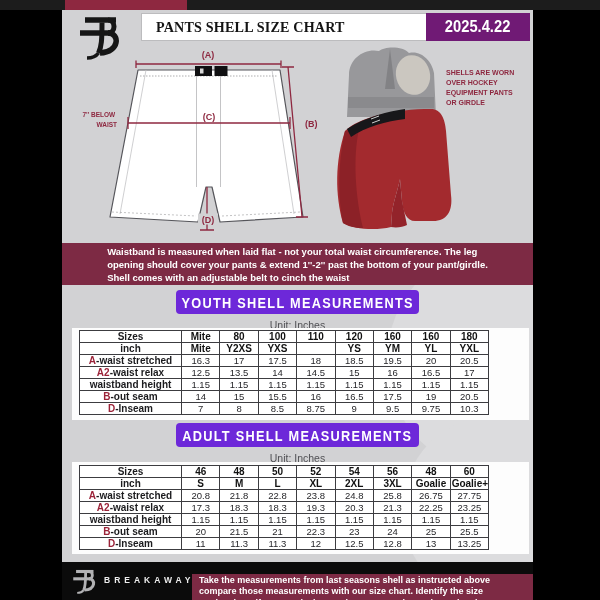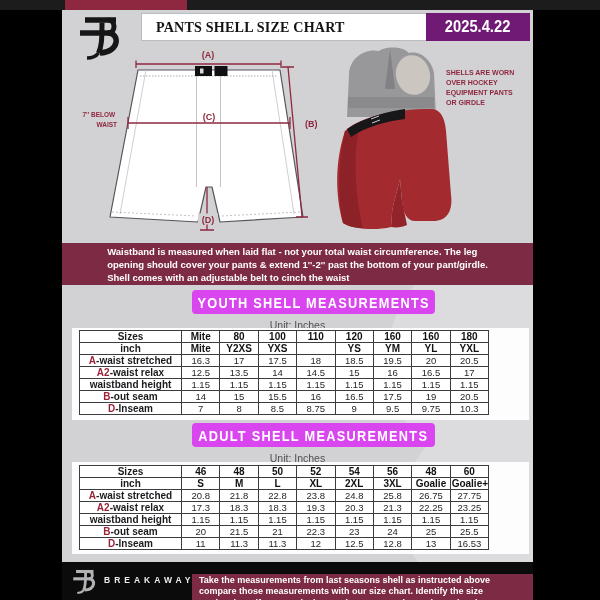--- a/index.html
+++ b/index.html
@@ -23,22 +23,22 @@
   .dim{stroke:#8e2840;stroke-width:1.3;fill:none;}
   .dimlabel{fill:#8e2840;font-weight:bold;font-size:9px;}
   .smallnote{fill:#8e2840;font-weight:bold;font-size:6.5px;}
   #shellnote{position:absolute;left:384px;top:58px;width:92px;font-size:7px;line-height:10px;
     font-weight:bold;color:#8e2840;white-space:pre-line;}
   
   #band{position:absolute;left:0;top:233px;width:471px;height:42px;background:#7d2a44;
     display:flex;align-items:center;justify-content:center;}
   #band div{color:#fff;font-weight:bold;font-size:9.5px;line-height:13px;text-align:left;white-space:pre-line;}
   
-  .secheader{position:absolute;left:114px;width:243px;height:24px;background:#d946ef;border-radius:4px;
-    display:flex;align-items:center;justify-content:center;margin-left:16px;}
+  .secheader{position:absolute;left:114px;width:243px;height:24px;background:#6d28d9;border-radius:4px;
+    display:flex;align-items:center;justify-content:center;}
   .secheader span{color:#fff;font-weight:bold;font-size:15px;letter-spacing:1.5px;
     transform:scaleX(.85);white-space:nowrap;}
   .unit{position:absolute;left:0;width:471px;text-align:center;font-size:10.5px;color:#515155;}
   .tablebox{position:absolute;left:10px;width:457px;height:92px;background:#fdfdfd;}
   
   table.meas{position:absolute;left:17px;width:410px;border-collapse:collapse;table-layout:fixed;}
   table.meas td{border:1px solid #3c3c40;height:11px;padding:0 1px;text-align:center;
     font-size:9.5px;color:#26262a;background:#fff;line-height:11px;overflow:hidden;white-space:nowrap;}
   table.meas td.hdr{font-weight:bold;color:#111;font-size:10px;}
   table.meas td.lbl{font-weight:bold;font-size:10px;color:#1b1b1e;}
@@ -325,21 +325,21 @@
           </tr>
           <tr>
             <td class="lbl"><span class="pfx">D</span>-Inseam</td>
             <td class="val">11</td>
             <td class="val">11.3</td>
             <td class="val">11.3</td>
             <td class="val">12</td>
             <td class="val">12.5</td>
             <td class="val">12.8</td>
             <td class="val">13</td>
-            <td class="val">16.53</td>
+            <td class="val">13.25</td>
           </tr>
         </tbody>
     </table>
 
     <div id="footer">
       <svg id="footerlogo" width="25" height="27" viewBox="0 0 44 48">
         <g class="logo-light logo-stroke">
           <path d="M7,8 H38" stroke-width="5.5"></path>
           <path d="M2,21 H32" stroke-width="5.5"></path>
           <path d="M30,8 C38,8 38,21 30,21" stroke-width="5"></path>

